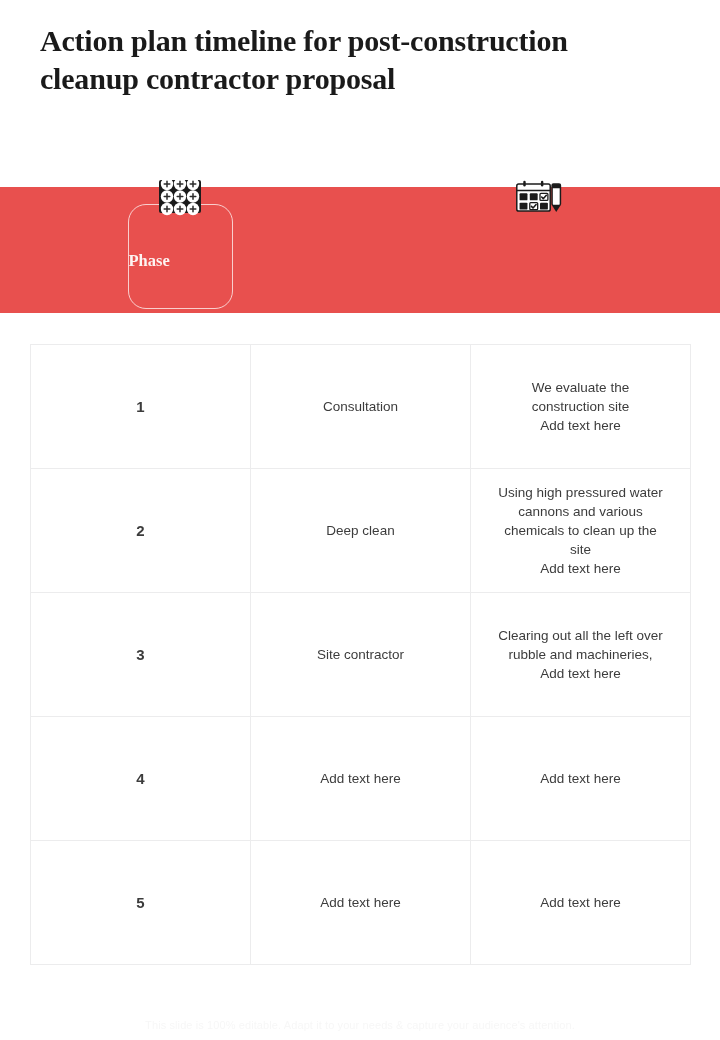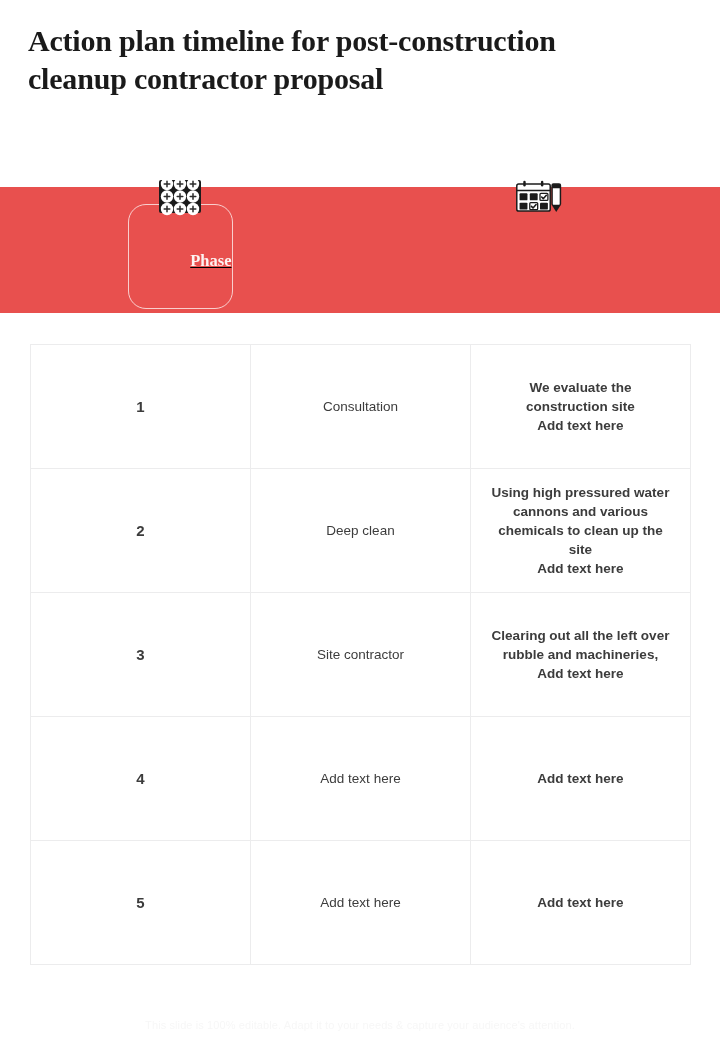--- a/index.html
+++ b/index.html
@@ -11,21 +11,21 @@
 
   body {
     background: #ffffff;
     font-family: "Liberation Sans", sans-serif;
     position: relative;
     overflow: hidden;
   }
 
   
   .header-block {
-    padding: 22px 28px 0 28px;
+    padding: 22px 28px 0 40px;
   }
 
   .page-title {
     font-family: "Liberation Serif", serif;
     font-weight: bold;
     font-size: 30px;
     line-height: 1.28;
     color: #1a1a1a;
     letter-spacing: -0.2px;
     max-width: 610px;
@@ -65,22 +65,21 @@
 
   .band-card {
     position: absolute;
     top: 17px;
     width: 105px;
     height: 105px;
     border: 1px solid rgba(255,255,255,0.72);
     border-radius: 18px;
     display: flex;
     align-items: center;
-    justify-content: flex-end;
-    text-decoration: underline;
+    justify-content: flex-start;
   }
 
   .band-label {
     font-family: "Liberation Serif", serif;
     font-weight: bold;
     font-size: 16.5px;
     color: #fdf4f2;
     white-space: nowrap;
     position: relative;
     top: 4px;
@@ -117,21 +116,21 @@
   .data-table td {
     border: 1px solid #ececed;
     text-align: center;
     vertical-align: middle;
     padding: 8px 10px;
     color: #3c3c3c;
   }
 
   .col-phase  { width: 220px; }
   .col-name   { width: 220px; }
-  .col-desc   { width: 220px; font-weight: bold; }
+  .col-desc   { width: 220px; }
 
   .cell-phase {
     font-size: 15px;
     font-weight: bold;
     color: #262626;
   }
 
   .cell-name {
     font-size: 13.5px;
     color: #3f3f3f;

